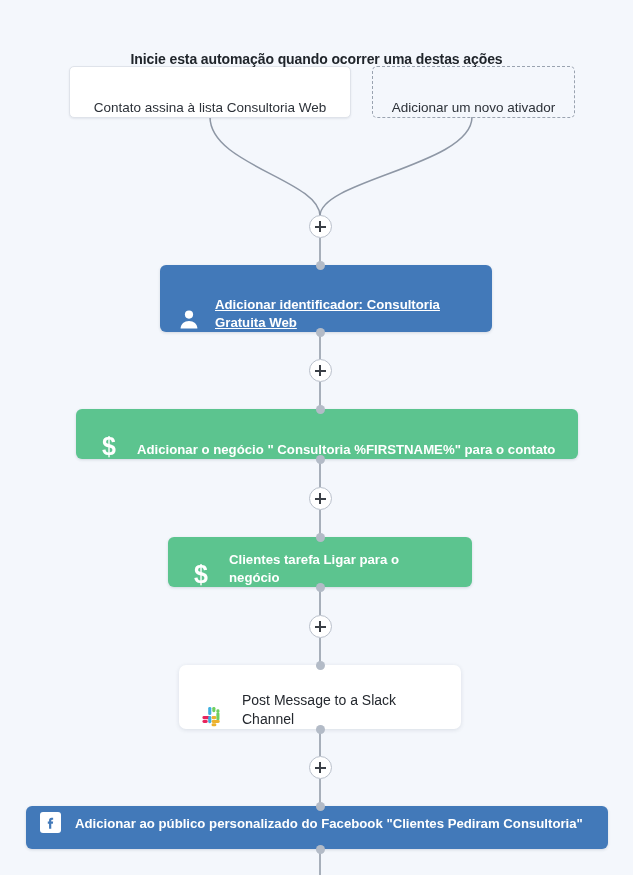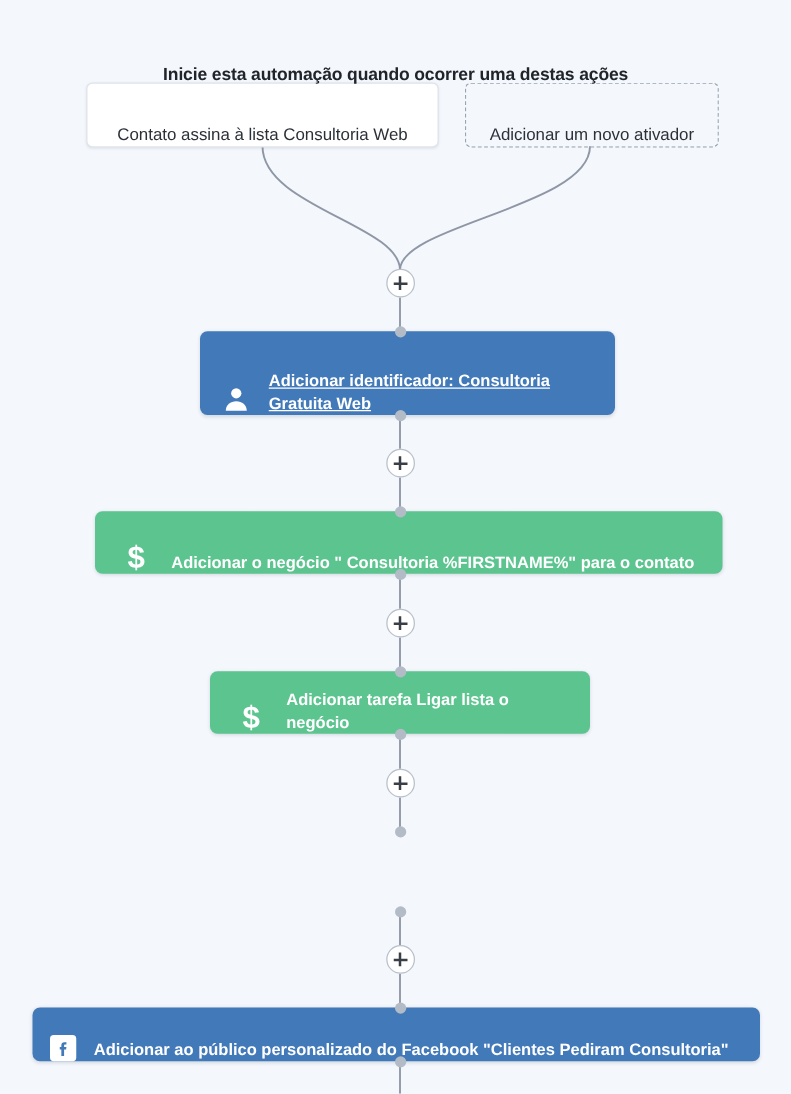--- a/index.html
+++ b/index.html
@@ -222,33 +222,55 @@
   </div>
   <div class="port" style="left:320px; top:459px;"></div>
 
   <div class="plus-btn" style="left:320px; top:487px;"></div>
 
   <div class="port" style="left:320px; top:537px;"></div>
   <div class="node node-green" style="left:168px; top:537px; width:304px; height:50px; padding:0 20px;">
     <span class="node-icon" style="width:26px;height:26px;margin-right:15px;font-size:25px;font-weight:bold;color:#ffffff;">
       <span>$</span>
     </span>
-    <span class="node-label">Adicionar tarefa Ligar lista o negócio</span>
+    <span class="node-label">Clientes tarefa Ligar para o negócio</span>
   </div>
   <div class="port" style="left:320px; top:587px;"></div>
 
   <div class="plus-btn" style="left:320px; top:615px;"></div>
 
   <div class="port" style="left:320px; top:665px;"></div>
+  <div class="node node-white" style="left:179px; top:665px; width:282px; height:64px; padding:0 22px; border-radius:7px;">
+    <span class="node-icon" style="width:24px;height:24px;margin-right:17px;">
+      <svg class="slack-logo" viewBox="0 0 100 100" aria-hidden="true">
+
+        <rect x="30" y="8" width="13" height="34" rx="6" fill="#3eb0e0"></rect>
+        <rect x="47" y="8" width="13" height="22" rx="6" fill="#6fcf5f"></rect>
+
+        <rect x="6" y="46" width="34" height="13" rx="6" fill="#e8245c"></rect>
+        <rect x="6" y="62" width="22" height="13" rx="6" fill="#e8245c"></rect>
+
+        <rect x="64" y="30" width="13" height="34" rx="6" fill="#6fcf5f"></rect>
+        <rect x="64" y="18" width="13" height="14" rx="6" fill="#6fcf5f"></rect>
+
+        <rect x="44" y="62" width="34" height="13" rx="6" fill="#ecb22e"></rect>
+        <rect x="44" y="76" width="20" height="13" rx="6" fill="#ecb22e"></rect>
+
+        <rect x="30" y="46" width="13" height="30" rx="6" fill="#3eb0e0"></rect>
+        <rect x="44" y="46" width="20" height="13" rx="6" fill="#ecb22e"></rect>
+      </svg>
+    </span>
+    <span class="node-label">Post Message to a Slack Channel</span>
+  </div>
   <div class="port" style="left:320px; top:729px;"></div>
 
   <div class="plus-btn" style="left:320px; top:756px;"></div>
 
   <div class="port" style="left:320px; top:806px;"></div>
-  <div class="node node-blue" style="left:26px; top:806px; width:582px; height:43px; padding:0 14px;">
+  <div class="node node-blue" style="left:26px; top:806px; width:582px; height:43px; padding:16px 14px;">
     <span class="node-icon" style="margin-right:14px;">
       <span class="fb-badge">
         <svg viewBox="0 0 24 24" width="16" height="16" aria-hidden="true">
           <path d="M15.2 4.2h-2.6c-2.1 0-3.5 1.4-3.5 3.6v2.1H7.2v3.1h1.9v7.7h3.3v-7.7h2.4l.4-3.1h-2.8V8.3c0-.8.3-1.3 1.2-1.3h1.6z" fill="#4279b9"></path>
         </svg>
       </span>
     </span>
     <span class="node-label">Adicionar ao público personalizado do Facebook "Clientes Pediram Consultoria"</span>
   </div>
   <div class="port" style="left:320px; top:849px;"></div>

